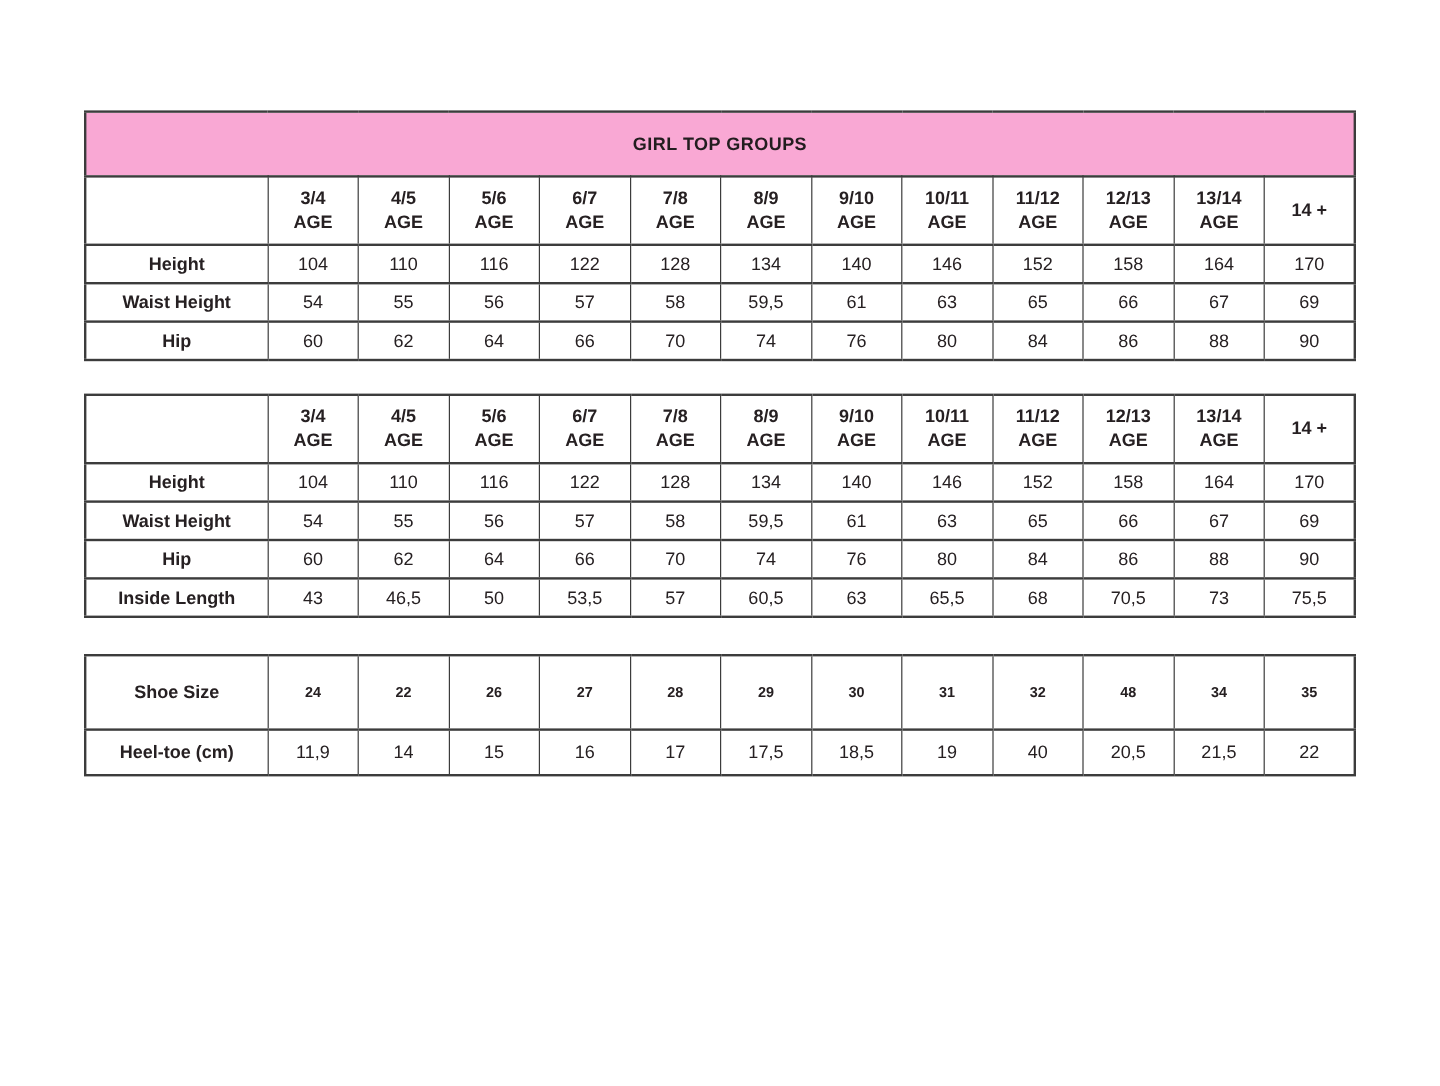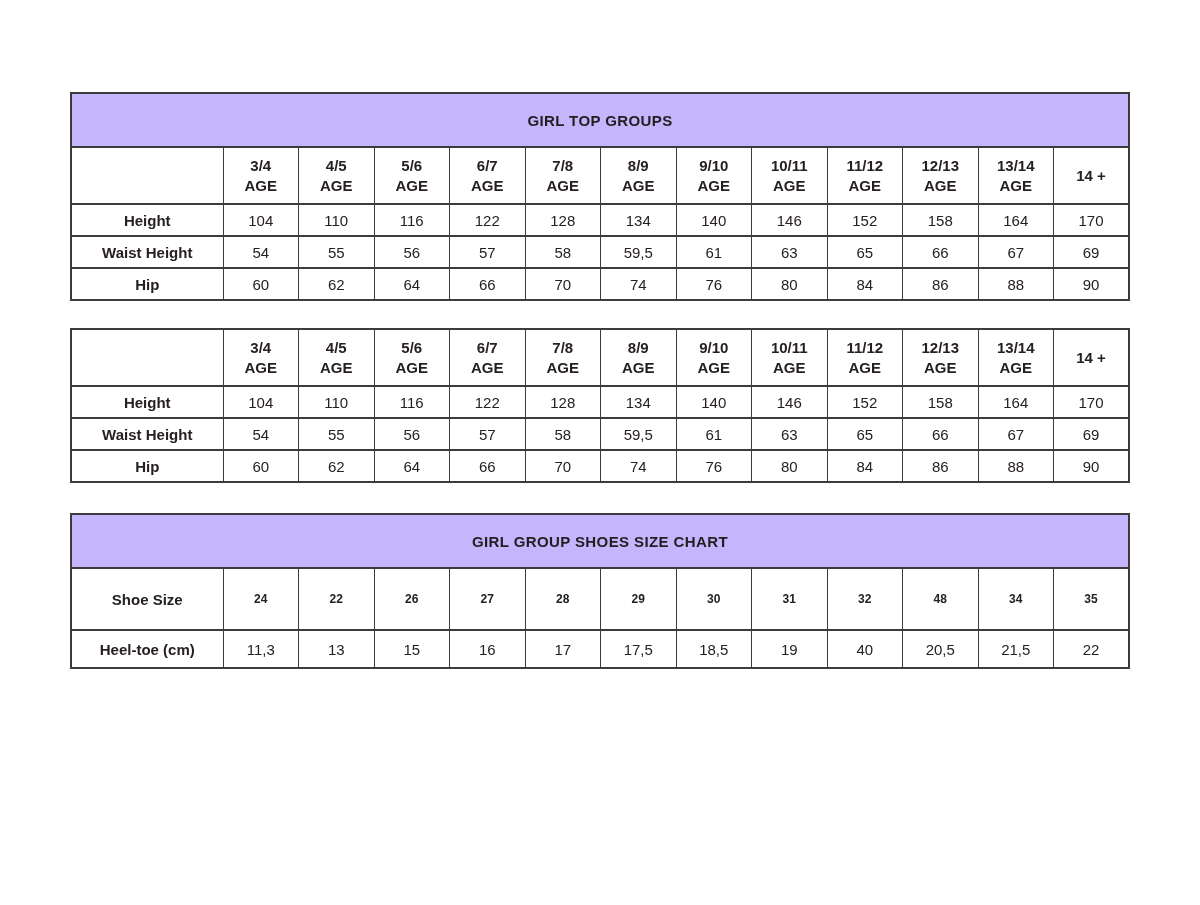--- a/index.html
+++ b/index.html
@@ -28,21 +28,21 @@
     border: 1px solid #3c3c3c;
     border-top-width: 2px;
     border-bottom-width: 2px;
     text-align: center;
     vertical-align: middle;
     font-size: 15px;
     padding: 0;
     overflow: hidden;
   }
   td.band {
-    background: #c4b5fd;
+    background: #f9a8d4;
     height: 52px;
     font-size: 20px;
     font-weight: bold;
     letter-spacing: 0.4px;
     color: #231d1f;
   }
   tr.hdr td {
     height: 55px;
     font-weight: bold;
     line-height: 1.32;
@@ -274,51 +274,63 @@
           <td>66</td>
           <td>70</td>
           <td>74</td>
           <td>76</td>
           <td>80</td>
           <td>84</td>
           <td>86</td>
           <td>88</td>
           <td>90</td>
         </tr>
+        <tr class="data-row">
+          <td class="label">Inside Length</td>
+          <td>43</td>
+          <td>46,5</td>
+          <td>50</td>
+          <td>53,5</td>
+          <td>57</td>
+          <td>60,5</td>
+          <td>63</td>
+          <td>65,5</td>
+          <td>68</td>
+          <td>70,5</td>
+          <td>73</td>
+          <td>75,5</td>
+        </tr>
       </tbody>
   </table>
 
   <table class="size-table shoes gap30">
     <colgroup>
         <col style="width:152px">
         <col span="12">
       </colgroup>
     <tbody>
-      <tr>
-        <td class="band" colspan="13">GIRL GROUP SHOES SIZE CHART</td>
-      </tr>
     <tr class="hdr-like">
           <td class="label">Shoe Size</td>
           <td>24</td>
           <td>22</td>
           <td>26</td>
           <td>27</td>
           <td>28</td>
           <td>29</td>
           <td>30</td>
           <td>31</td>
           <td>32</td>
           <td>48</td>
           <td>34</td>
           <td>35</td>
         </tr>
         <tr class="data-row">
           <td class="label">Heel-toe (cm)</td>
-          <td>11,3</td>
-          <td>13</td>
+          <td>11,9</td>
+          <td>14</td>
           <td>15</td>
           <td>16</td>
           <td>17</td>
           <td>17,5</td>
           <td>18,5</td>
           <td>19</td>
           <td>40</td>
           <td>20,5</td>
           <td>21,5</td>
           <td>22</td>

